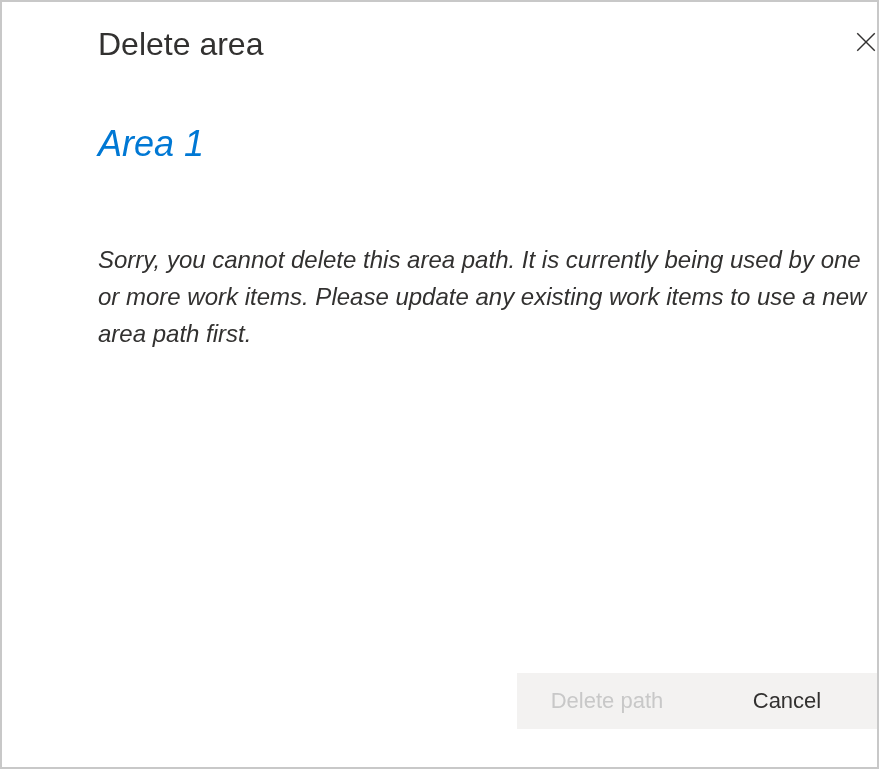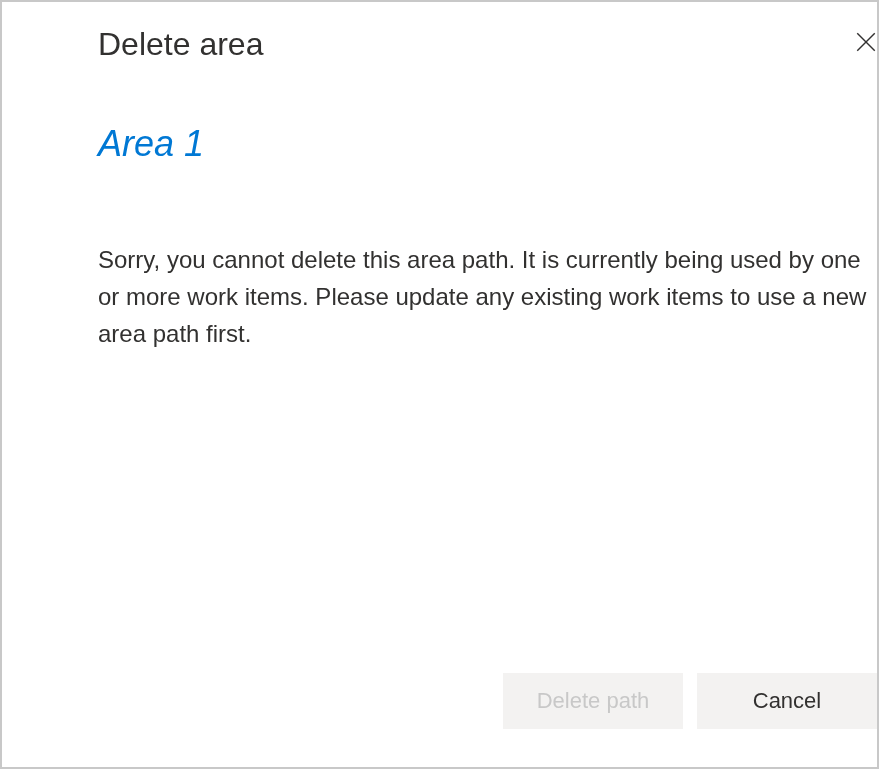--- a/index.html
+++ b/index.html
@@ -55,27 +55,27 @@
       color: #0078d4;
       margin-bottom: 76px;
       font-style: italic;
     }
     .message {
       font-size: 24px;
       line-height: 1.55;
       color: #323130;
       font-weight: 400;
       max-width: 770px;
+      font-style: italic;
     }
     .actions {
       position: absolute;
       bottom: 38px;
       right: 44px;
       display: flex;
-      gap: 14px;
     }
     .btn {
       min-width: 180px;
       height: 56px;
       border: none;
       background: #f3f2f1;
       font-family: inherit;
       font-size: 22px;
       font-weight: 400;
       cursor: pointer;

